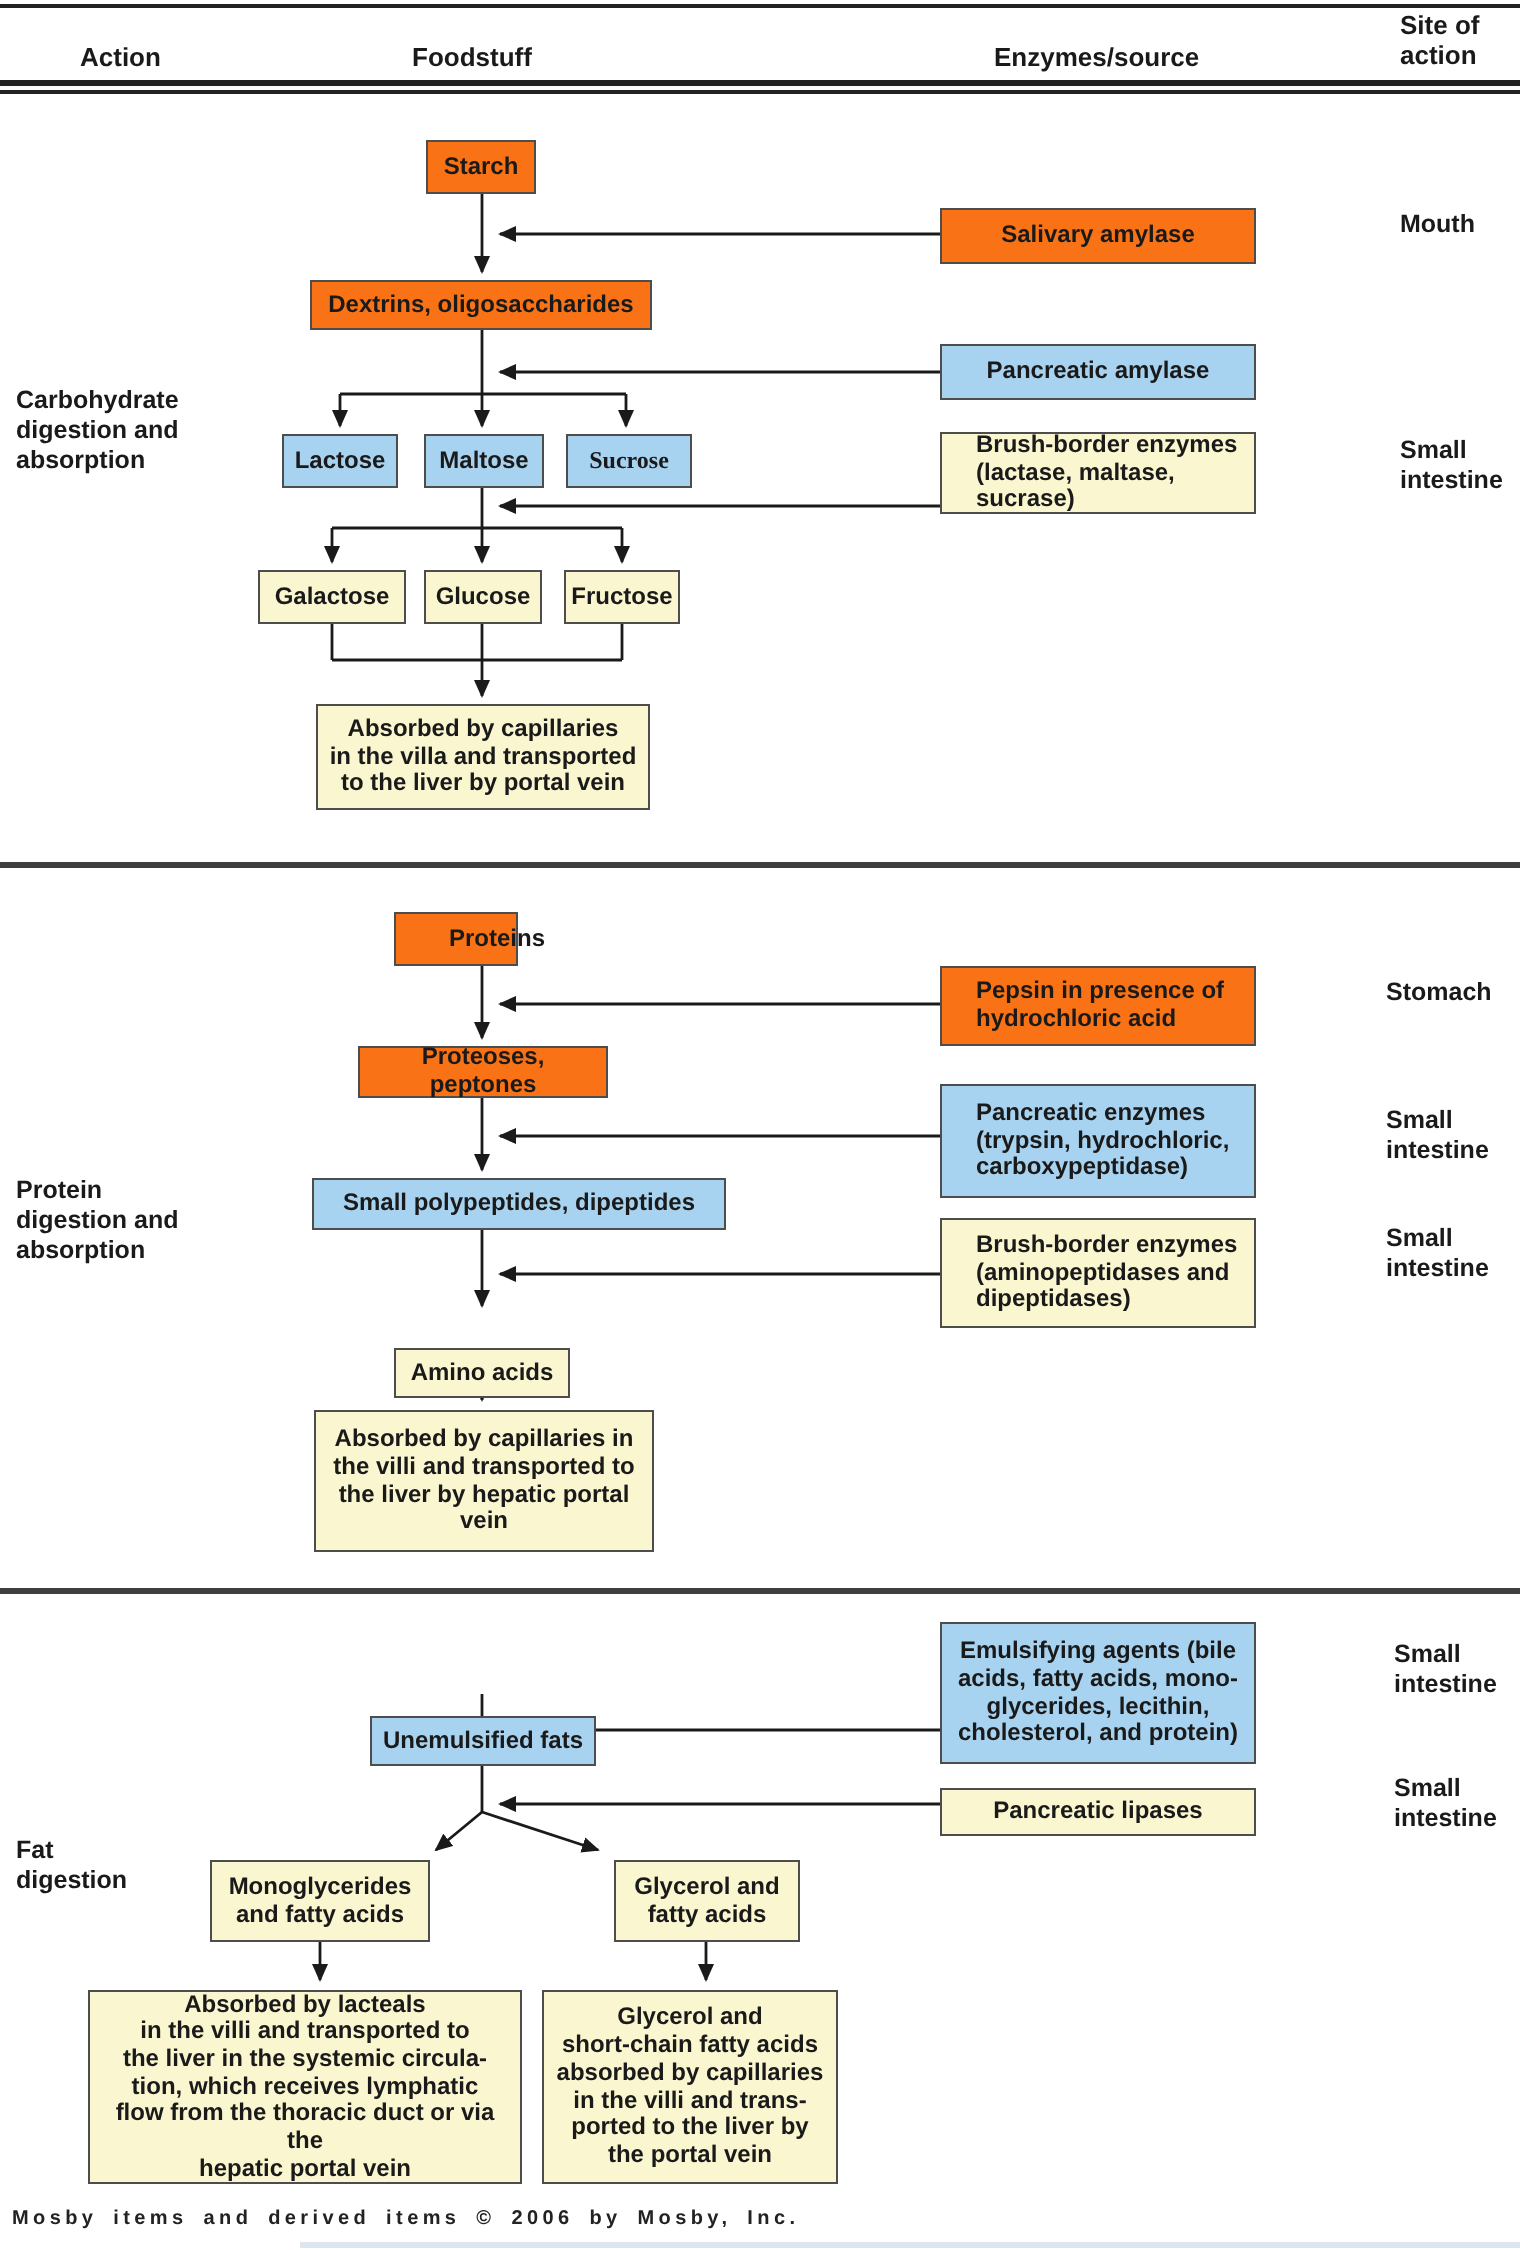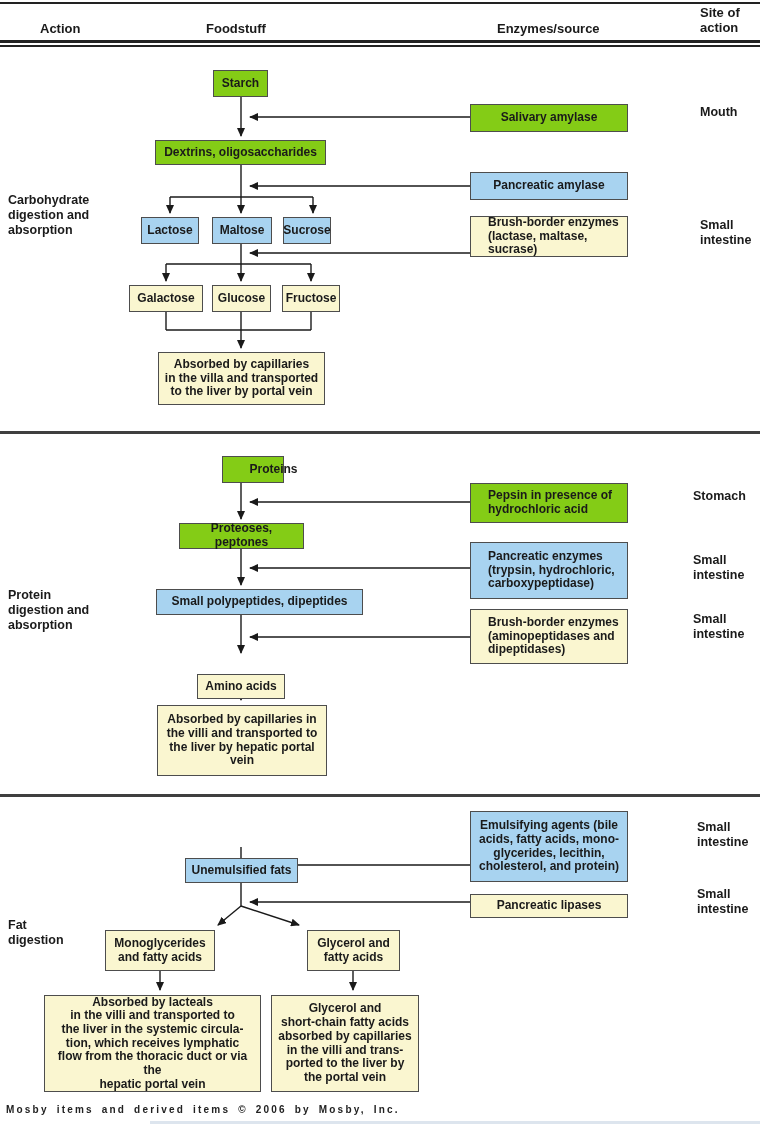--- a/index.html
+++ b/index.html
@@ -9,21 +9,21 @@
   }
   .hline { position:absolute; left:0; width:760px; background:#222; }
   .box {
     position:absolute; box-sizing:border-box;
     border:1.6px solid #4d4d4d;
     display:flex; align-items:center; justify-content:center;
     text-align:center; font-weight:bold; font-size:12px; line-height:1.14;
     white-space:pre-line; padding:2px 3px;
   }
   .box.ta-l { justify-content:flex-start; text-align:left; padding-left:17px; }
-  .g { background:#84cc16; }
+  .g { background:#f97316; }
   .b { background:#a8d3f0; }
   .y { background:#faf6d0; }
   .lbl {
     position:absolute; font-weight:bold; font-size:12.5px; line-height:1.18;
     white-space:pre-line;
   }
   .hdr { position:absolute; font-weight:bold; font-size:13px; white-space:pre-line; }
   svg.wires { position:absolute; left:0; top:0; }
   .footer {
     position:absolute; left:6px; top:1104px; font-size:10px; font-weight:bold;
@@ -99,41 +99,41 @@
     <div class="lbl" style="left:8px; top:193px;">Carbohydrate
 digestion and
 absorption</div>
 
     <div class="box g" style="left:213px; top:70px;  width:55px;  height:27px;">Starch</div>
     <div class="box g" style="left:470px; top:104px; width:158px; height:28px;">Salivary amylase</div>
     <div class="box g" style="left:155px; top:140px; width:171px; height:25px;">Dextrins, oligosaccharides</div>
     <div class="box b" style="left:470px; top:172px; width:158px; height:28px;">Pancreatic amylase</div>
     <div class="box b" style="left:141px; top:217px; width:58px;  height:27px;">Lactose</div>
     <div class="box b" style="left:212px; top:217px; width:60px;  height:27px;">Maltose</div>
-    <div class="box b" style="left:283px; top:217px; width:48px;  height:27px;">Sucrose</div>
+    <div class="box b" style="left:283px; top:217px; width:63px;  height:27px;font-family:Liberation Serif, serif;">Sucrose</div>
     <div class="box y ta-l" style="left:470px; top:216px; width:158px; height:41px;">Brush-border enzymes
 (lactase, maltase, sucrase)</div>
     <div class="box y" style="left:129px; top:285px; width:74px;  height:27px;">Galactose</div>
     <div class="box y" style="left:212px; top:285px; width:59px;  height:27px;">Glucose</div>
     <div class="box y" style="left:282px; top:285px; width:58px;  height:27px;">Fructose</div>
     <div class="box y" style="left:158px; top:352px; width:167px; height:53px;">Absorbed by capillaries
 in the villa and transported
 to the liver by portal vein</div>
 
     <div class="lbl" style="left:700px; top:105px;">Mouth</div>
     <div class="lbl" style="left:700px; top:218px;">Small
 intestine</div>
   </div>
 
   <div>
     <div class="lbl" style="left:8px; top:588px;">Protein
 digestion and
 absorption</div>
 
-    <div class="box g" style="left:222px; top:456px; width:62px;  height:27px;padding-left:44px;">Proteins</div>
+    <div class="box g" style="left:197px; top:456px; width:62px;  height:27px;padding-left:44px;">Proteins</div>
     <div class="box g ta-l" style="left:470px; top:483px; width:158px; height:40px;">Pepsin in presence of
 hydrochloric acid</div>
     <div class="box g" style="left:179px; top:523px; width:125px; height:26px;">Proteoses, peptones</div>
     <div class="box b ta-l" style="left:470px; top:542px; width:158px; height:57px;">Pancreatic enzymes
 (trypsin, hydrochloric,
 carboxypeptidase)</div>
     <div class="box b" style="left:156px; top:589px; width:207px; height:26px;">Small polypeptides, dipeptides</div>
     <div class="box y ta-l" style="left:470px; top:609px; width:158px; height:55px;">Brush-border enzymes
 (aminopeptidases and
 dipeptidases)</div>

